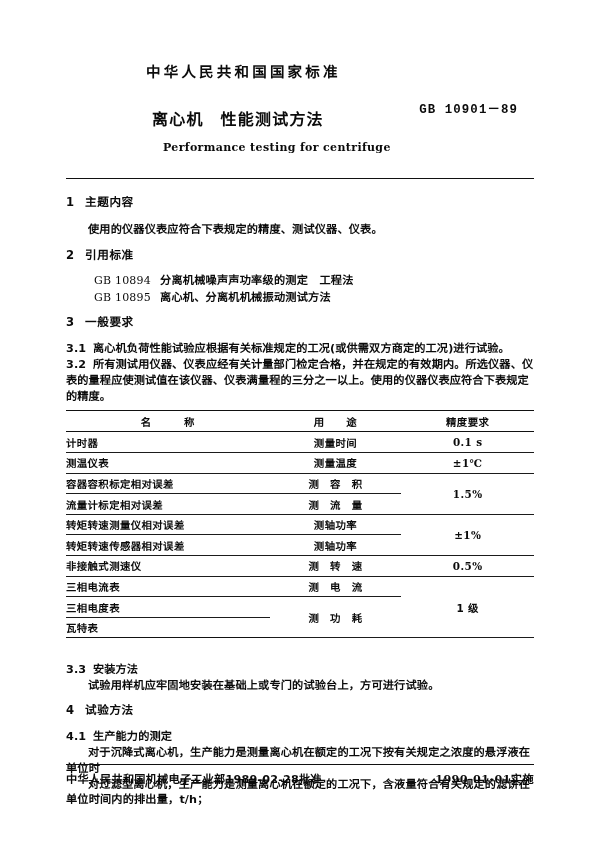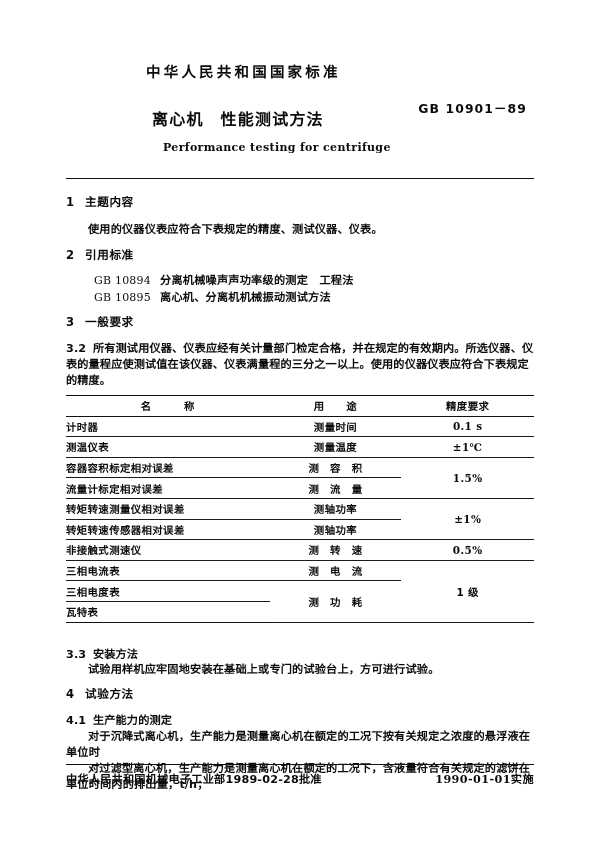--- a/index.html
+++ b/index.html
@@ -35,26 +35,27 @@
     position: absolute;
     left: 80px;
     top: 60px;
     font-size: 14.5px;
     font-weight: bold;
     letter-spacing: 3.2px;
     white-space: nowrap;
   }
   .std-code {
     position: absolute;
-    right: 7px;
+    right: 16px;
     top: 99px;
     font-size: 12.4px;
     font-weight: bold;
     letter-spacing: 1.1px;
     white-space: nowrap;
+    font-family: Liberation Mono, monospace;
   }
   .doc-title {
     position: absolute;
     left: 86px;
     top: 106px;
     font-size: 16px;
     font-weight: bold;
     letter-spacing: 1.2px;
     white-space: nowrap;
   }
@@ -232,20 +233,23 @@
     </p>
 
     <div class="sp-11"></div>
 
     <p class="h2">
       <span class="num">3</span><span>一般要求</span>
     </p>
     <div class="sp-12"></div>
 
     <p class="numpara">
+      <span class="num">3.1</span><span>离心机负荷性能试验应根据有关标准规定的工况(或供需双方商定的工况)进行试验。</span>
+    </p>
+    <p class="numpara">
       <span class="num">3.2</span><span>所有测试用仪器、仪表应经有关计量部门检定合格，并在规定的有效期内。所选仪器、仪表的量程应使测试值在该仪器、仪表满量程的三分之一以上。使用的仪器仪表应符合下表规定的精度。</span>
     </p>
 
     <table class="spec">
       <tbody>
         <tr class="head">
           <td class="c-name hdr">名　　　称</td>
           <td class="c-use hdr">用　　途</td>
           <td class="c-acc cjk hdr">精度要求</td>
         </tr>

